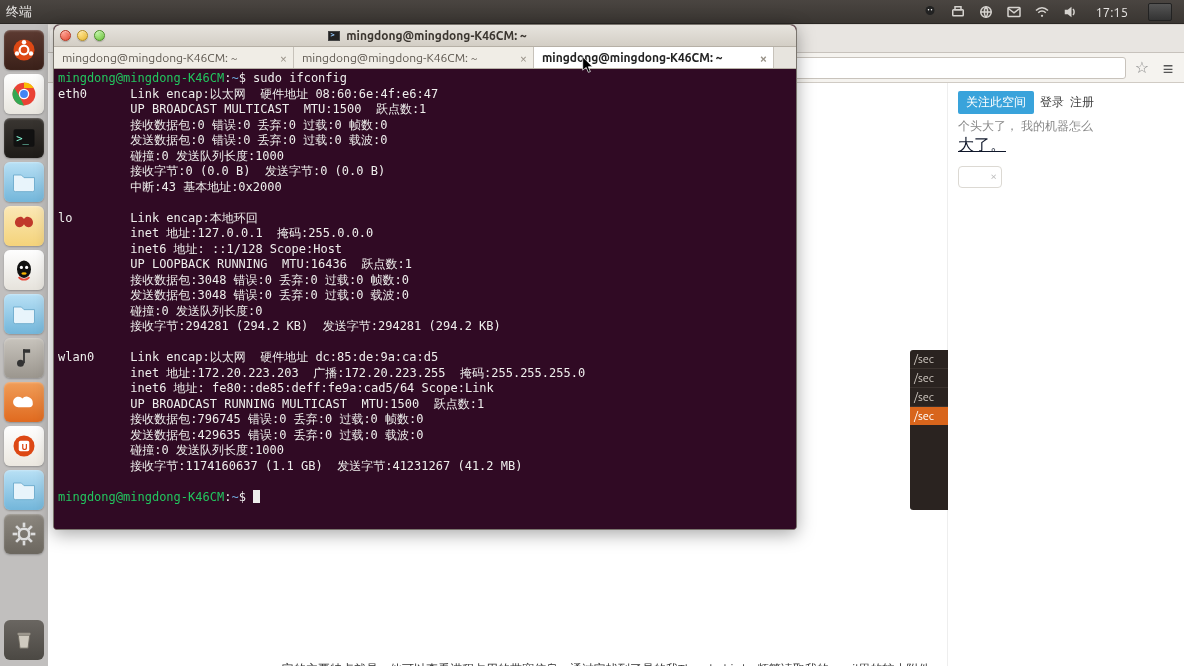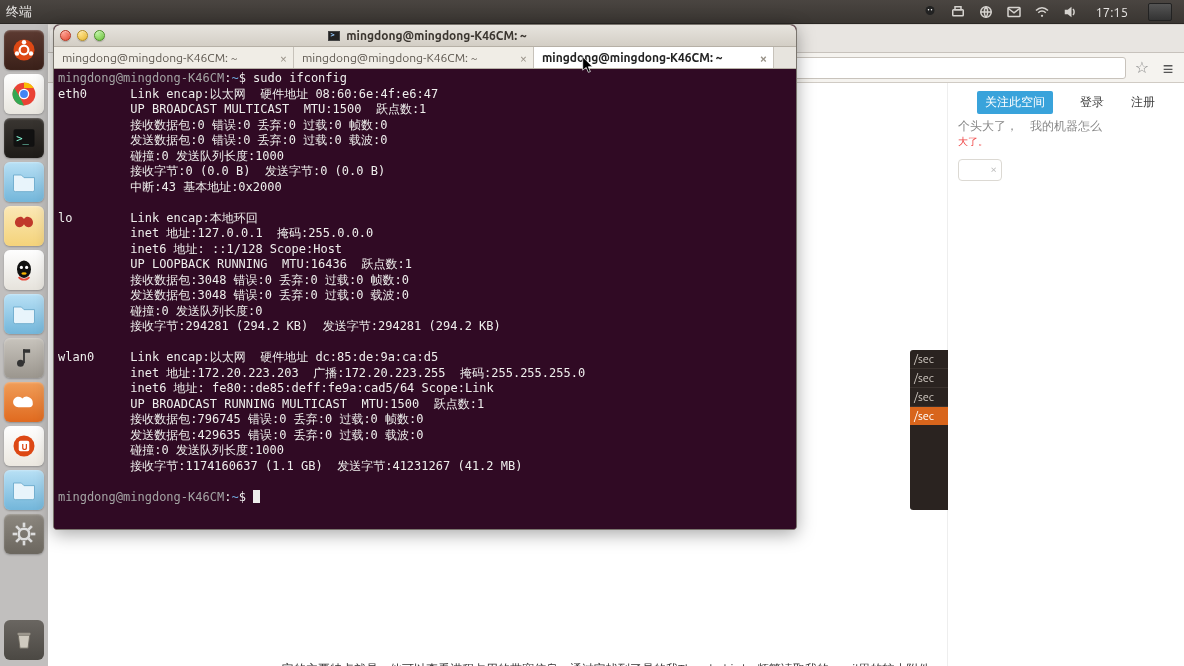--- a/index.html
+++ b/index.html
@@ -77,21 +77,21 @@
     flex: 1; display: flex; background: #fff; position: relative;
   }
   .browser .content .leftpad { width: 230px; }
   .browser .content .centercol {
     width: 670px; position: relative;
     border-right: 1px solid #eee;
   }
   .browser .content .rightcol {
     width: 236px; padding: 8px 10px; font-size: 12px; color:#333;
   }
-  .rightcol .topline { display:flex; align-items:center; gap: 27px; margin-bottom: 4px; justify-content: center; }
+  .rightcol .topline { display:flex; align-items:center; gap: 6px; margin-bottom: 4px; }
   .rightcol .followbtn { background:#39a3db; color:#fff; font-size:12px; padding:3px 8px; border-radius:2px; cursor:pointer; }
   .rightcol .textlink { color:#444; cursor:pointer; }
   .rightcol .popover {
     margin-top: 10px; width: 44px; background:#fff;
     border:1px solid #dcd9d3; border-radius:4px; padding: 6px 4px 14px 4px;
     position: relative; color:#888; font-size:12px;
   }
   .rightcol .popover .x { position:absolute; top:2px; right:4px; color:#bbb; font-size:12px; cursor:pointer; }
 
   .centercol .dark-sidebar-strip {
@@ -157,21 +157,21 @@
     pointer-events:none;
   }
   .termwin .termbody {
     flex:1; background: #300a24;
     font-family: "DejaVu Sans Mono", Menlo, Consolas, monospace;
     font-size: 12px; line-height: 15.5px;
     color: #eeeeec; padding: 2px 4px;
     white-space: pre; overflow: hidden;
     position: relative;
   }
-  .termbody .prompt { color: #a3a3a3; }
+  .termbody .prompt { color: #22c55e; }
   .termbody .path { color: #6fa8dc; }
   .termbody .cursor {
     display:inline-block; width: 7px; height: 13px;
     background:#eeeeec; vertical-align: -2px;
   }
 
   .mouseptr {
     position:absolute; width:14px; height:20px; pointer-events:none;
     left: 582px; top: 56px; z-index: 500;
   }
@@ -346,25 +346,25 @@
         <div class="orange">/sec</div>
       </div>
       <div class="bottomtext">它的主要特点就是，他可以查看进程占用的带宽信息。通过它找到了是的我Thunderbird，频繁读取我的gmail里的较大附件</div>
     </div>
     <div class="rightcol">
       <div class="topline">
         <span class="followbtn">关注此空间</span>
         <span class="textlink">登录</span>
         <span class="textlink">注册</span>
       </div>
-      <div style="display:flex; gap:12px; color:#888; font-size:12px;">
+      <div style="display:flex; gap:3px; color:#888; font-size:12px;">
         <span>个头大了，</span>
         <span>我的机器怎么</span>
       </div>
-      <div style="color:#ef4444; font-size:10px;">大了。</div>
+      <div style="color:#0f172a; font-size:16px;text-decoration:underline;">大了。</div>
       <div class="popover">
         <span class="x">×</span>
       </div>
     </div>
   </div>
 </div>
 
 <div class="termwin">
   <div class="titlebar">
     <span class="dot close"></span>

